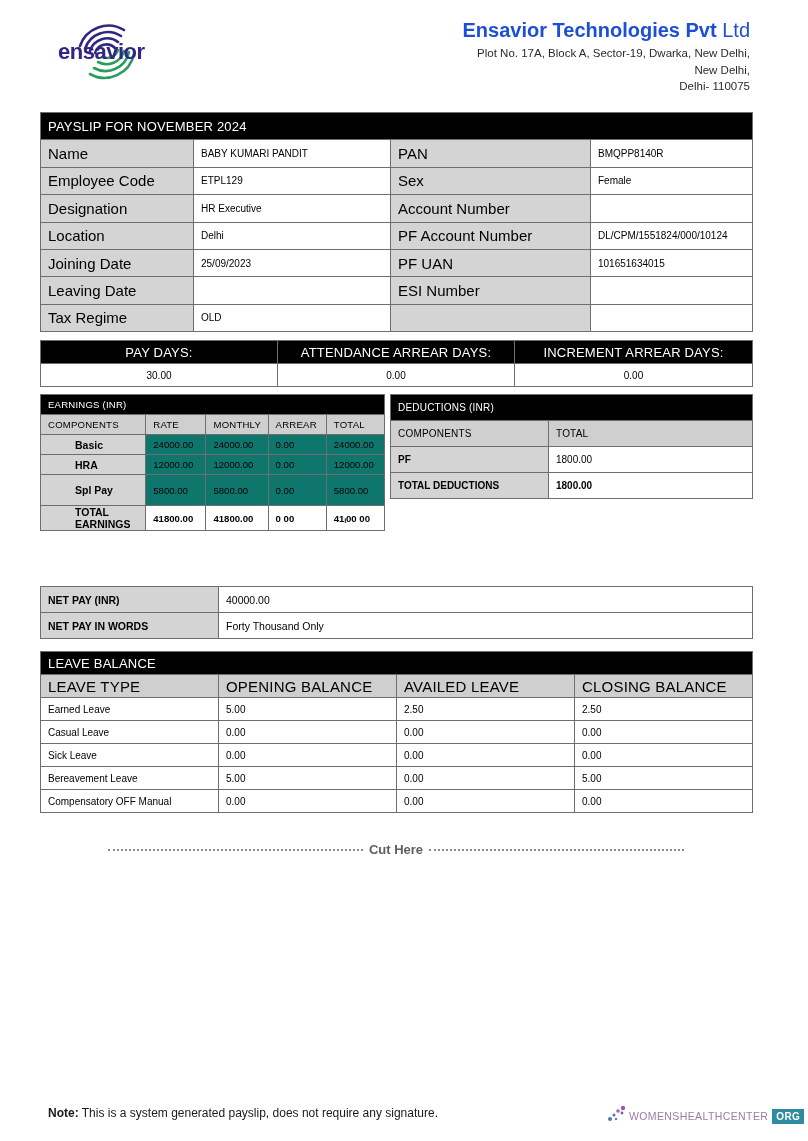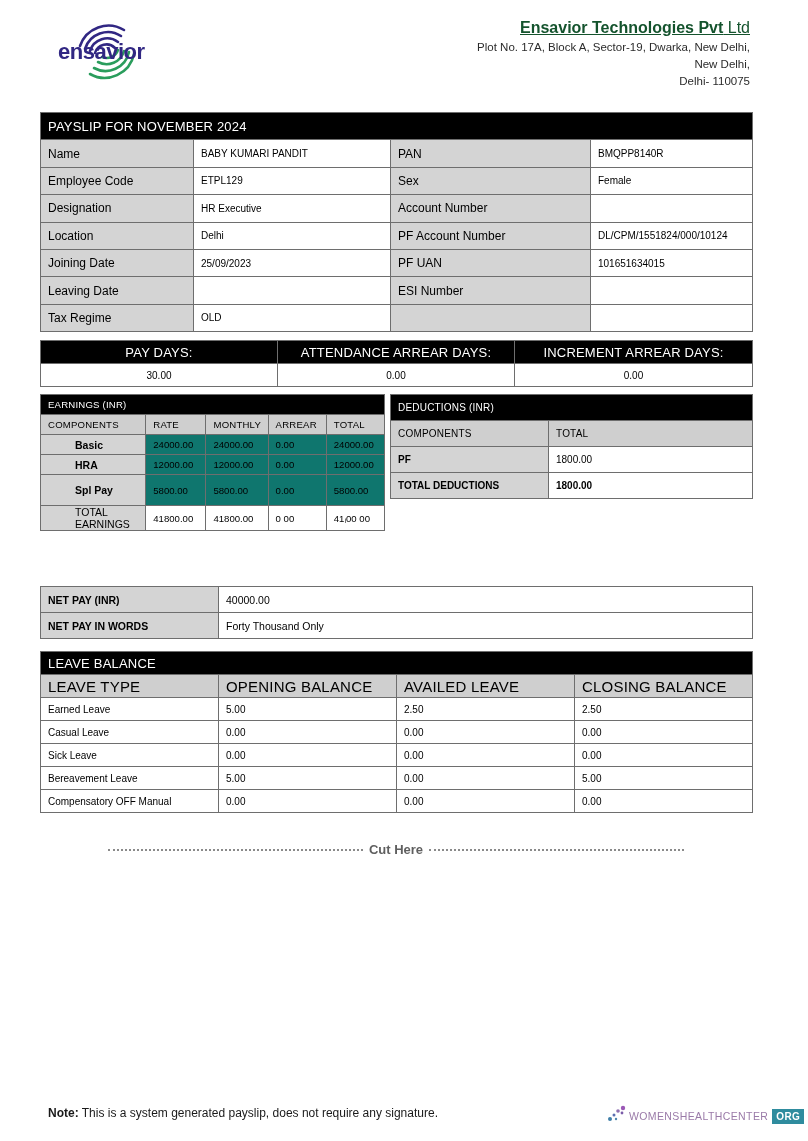--- a/index.html
+++ b/index.html
@@ -37,25 +37,24 @@
   .logo-svg { display: block; }
 
   .company-block {
     position: absolute;
     right: 58px;
     top: 16px;
     text-align: right;
     line-height: 1.45;
   }
   .company-name {
-    font-size: 16px;
-    font-weight: bold;
-    color: #14532d;
+    font-size: 20px;
+    font-weight: bold;
+    color: #1d4ed8;
     white-space: nowrap;
-    text-decoration: underline;
   }
   .company-name .suffix { font-weight: normal; }
   .company-addr {
     font-size: 11.5px;
     font-weight: normal;
     color: #2b2b2b;
     white-space: nowrap;
   }
 
   
@@ -80,21 +79,21 @@
     font-weight: bold;
     text-align: center;
     font-size: 13px;
     height: 26px;
     border: 1px solid #000000;
     letter-spacing: .2px;
   }
   .lbl {
     background: #d4d4d4;
     font-weight: bold;
-    font-size: 12px;
+    font-size: 15px;
   }
   .hdr {
     background: #cfcfcf;
     font-weight: bold;
     font-size: 15px;
     letter-spacing: .2px;
   }
   .val { background: #ffffff; font-size: 10px; }
 
   
@@ -105,21 +104,21 @@
   #pay-days { top: 340px; }
   #pay-days td { text-align: center; height: 22px; }
   #pay-days .pd-val { background:#ffffff; font-size:10px; }
 
   
   #earnings { left: 40px; width: 345px; top: 394px; }
   #deductions { left: 390px; width: 362px; top: 394px; }
   #earnings td { height: 19px; font-size: 9.6px; }
   #earnings td.comp { font-weight: bold; font-size: 10.5px; background:#d4d4d4;padding-left:34px; }
   #earnings tr.erow td.num { background:#0f766e; }
-  #earnings tr.total td { background:#d4d4d4; font-weight: normal; }
+  #earnings tr.total td { background:#d4d4d4; font-weight: bold; }
   #earnings tr.total td.num { background:#ffffff; }
   .e-tall td { height: 38px; vertical-align: top; padding-top: 4px; }
   #deductions td { height: 25px; font-size: 10px; }
   #deductions td.dcomp { background:#d4d4d4; font-weight:bold; }
   #deductions td.dval { background:#ffffff; }
   #deductions tr.dtotal td.dval { font-weight: bold; }
 
   
   #net-pay { top: 586px; }
   #net-pay td { height: 25px; }

